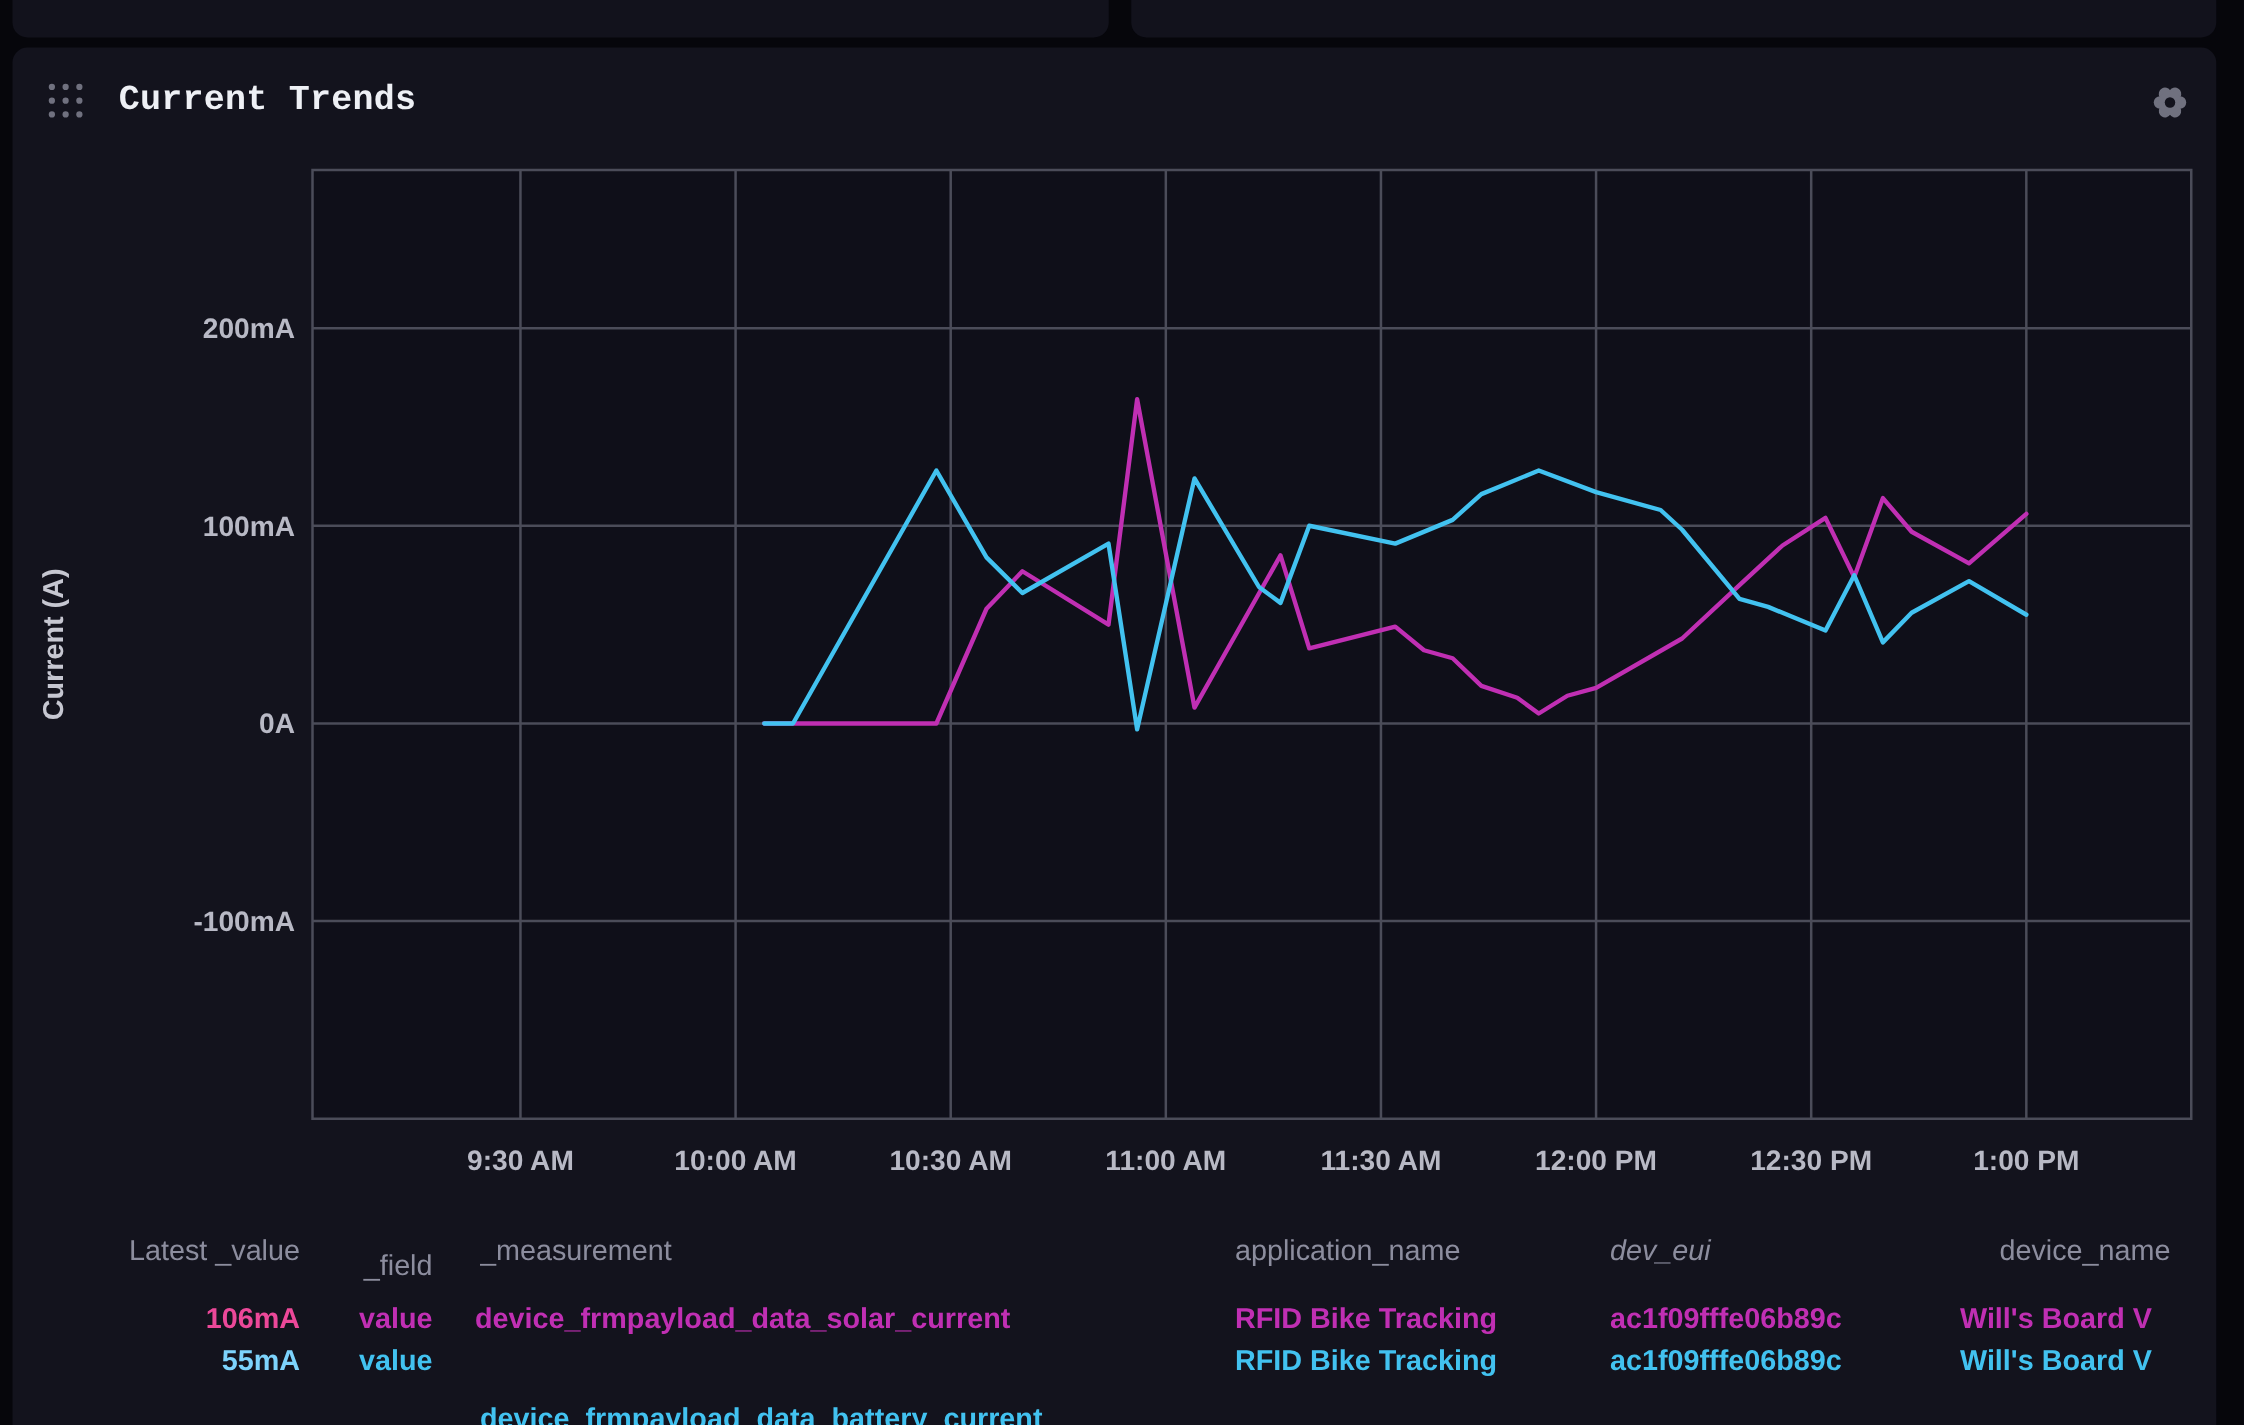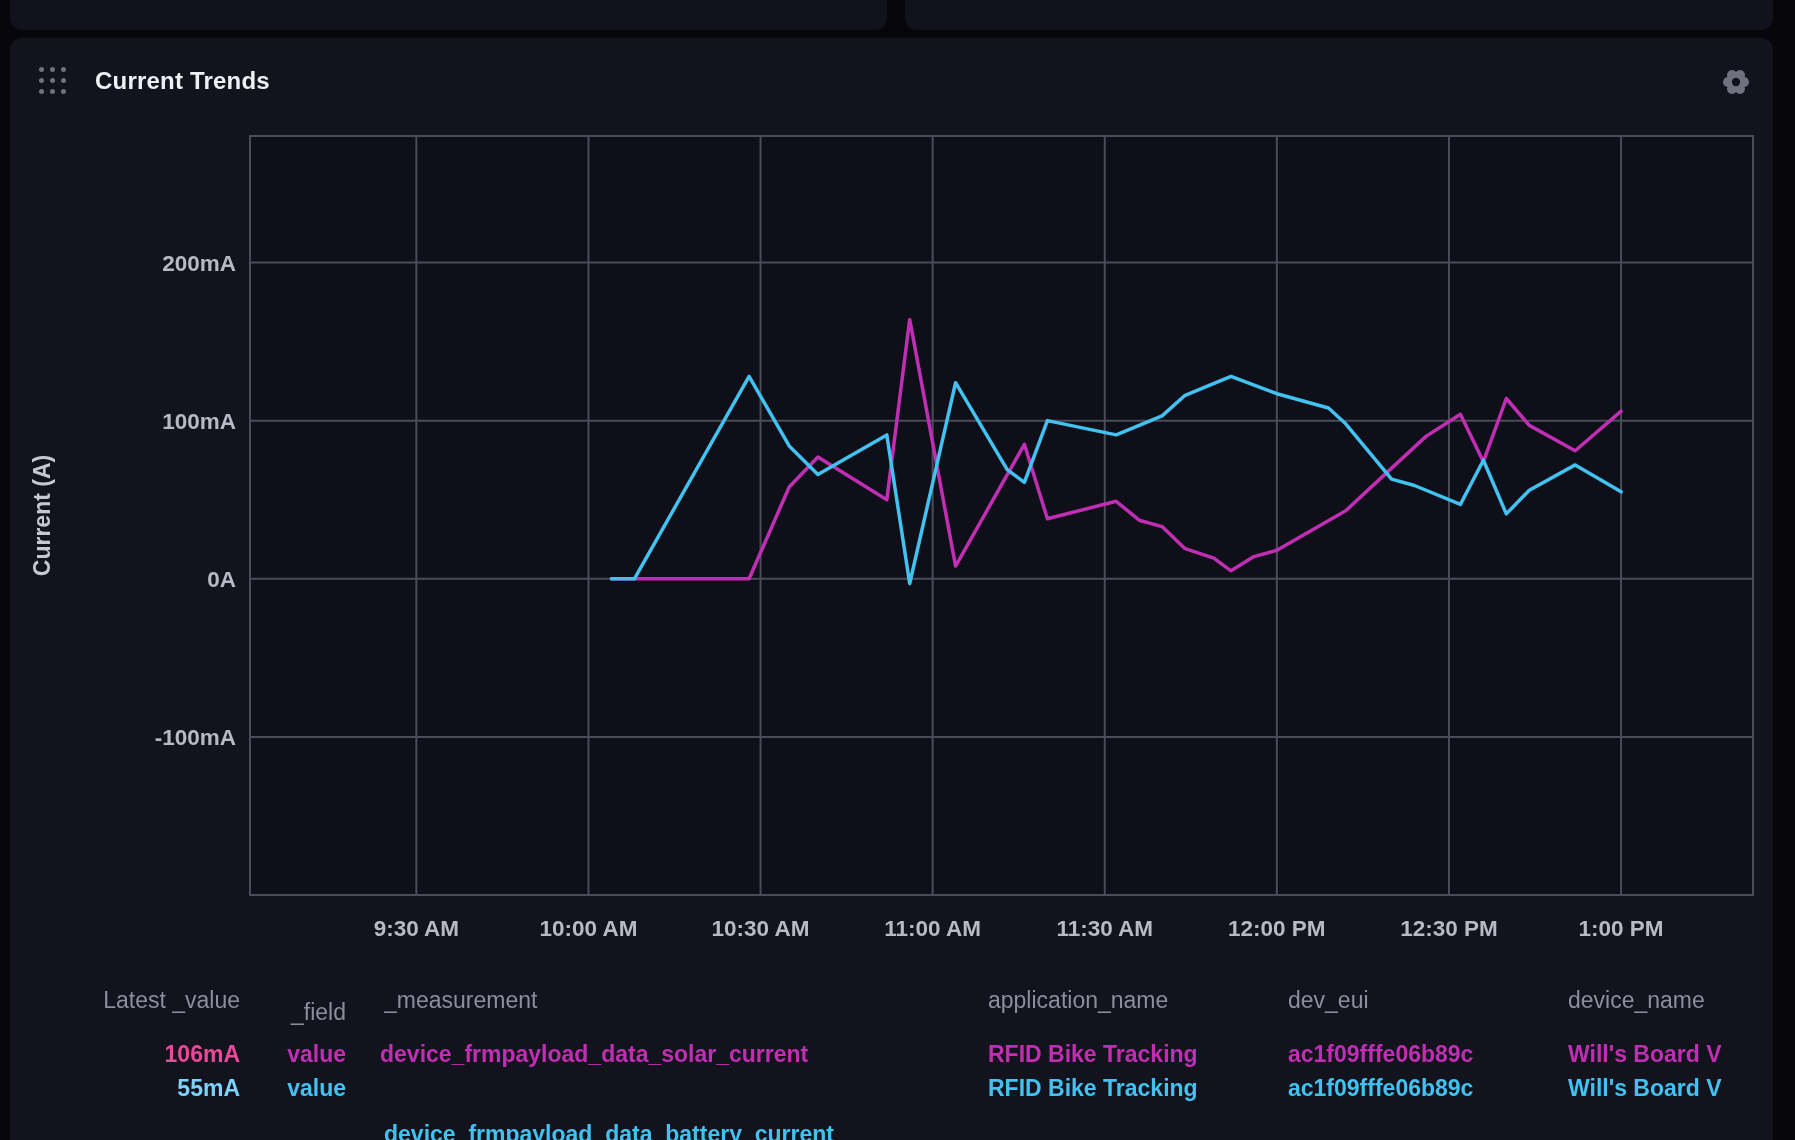--- a/index.html
+++ b/index.html
@@ -21,21 +21,21 @@
   }
   .panel-header{position:absolute;left:0;top:0;width:100%;height:86px;}
   .drag-handle{
     position:absolute;left:29px;top:29px;width:30px;height:30px;
     display:grid;grid-template-columns:repeat(3,5px);grid-template-rows:repeat(3,5px);
     gap:6px;cursor:grab;
   }
   .drag-handle i{width:5px;height:5px;border-radius:50%;background:#70717f;display:block;}
   .panel-title{
     position:absolute;left:85px;top:29px;line-height:28px;
-    color:#eef0f5;font-size:24px;font-weight:bold;letter-spacing:.2px;
+    color:#eef0f5;font-size:28px;font-weight:bold;letter-spacing:.2px;font-family:Liberation Mono, monospace;
   }
   .gear-btn{position:absolute;left:1710px;top:28px;width:32px;height:32px;cursor:pointer;}
   #chart-svg{position:absolute;left:0;top:0;}
   #chart-svg text{font-family:"Liberation Sans", sans-serif;}
   .legend{position:absolute;left:0;top:946px;width:1763px;}
   .legend-row{position:absolute;left:0;height:32px;width:1763px;}
   .legend-cell{
     position:absolute;top:0;height:32px;line-height:32px;
     font-size:23px;white-space:nowrap;overflow:hidden;
   }
@@ -107,22 +107,22 @@
         <polyline points="601.4,540.8 739.1,540.8 779.2,449.0 807.9,419.0 876.8,461.7 899.7,281.4 945.6,528.1 1014.4,406.3 1037.4,480.7 1106.2,463.3 1129.2,482.2 1152.1,488.6 1175.1,510.7 1203.8,520.2 1221.0,532.8 1243.9,518.6 1266.9,512.3 1335.7,472.8 1381.6,430.1 1416.0,398.4 1450.4,376.3 1473.4,423.7 1496.3,360.5 1519.3,387.4 1565.2,412.7 1611.1,373.1" fill="none" stroke="#c02fb3" stroke-width="3.5" stroke-linejoin="round" stroke-linecap="round"></polyline>
         <polyline points="601.4,540.8 624.4,540.8 739.1,338.4 779.2,407.9 807.9,436.4 876.8,396.9 899.7,545.5 945.6,344.7 997.2,431.6 1014.4,444.3 1037.4,382.6 1106.2,396.9 1152.1,377.9 1175.1,357.3 1221.0,338.4 1266.9,355.7 1318.5,370.0 1335.7,385.8 1381.6,441.1 1404.5,447.5 1450.4,466.4 1473.4,422.2 1496.3,475.9 1519.3,452.2 1565.2,426.9 1611.1,453.8" fill="none" stroke="#42c2f0" stroke-width="3.5" stroke-linejoin="round" stroke-linecap="round"></polyline>
       </svg>
 
     <div class="legend">
         <div class="legend-row" style="top: 0px; padding-left: 12px;">
           <span class="legend-cell hdr" style="left: 40px; width: 190px; text-align: right;">Latest _value</span>
           <span class="legend-cell hdr" style="left: 250px; width: 86px; text-align: right; margin-top: 12px;">_field</span>
           <span class="legend-cell hdr" style="left: 374px; width: 590px; text-align: left;">_measurement</span>
           <span class="legend-cell hdr" style="left: 978px; width: 280px; text-align: left;">application_name</span>
-          <span class="legend-cell hdr" style="left: 1278px; width: 260px; text-align: left;">dev_eui</span>
-          <span class="legend-cell hdr" style="left: 1558px; width: 200px; text-align: left;">device_name</span>
+          <span class="legend-cell hdr" style="left: 1278px; width: 260px; text-align: left; font-style: italic;">dev_eui</span>
+          <span class="legend-cell hdr" style="left: 1558px; width: 200px; text-align: center;">device_name</span>
         </div>
         <div class="legend-row" style="top: 54px;">
           <span class="legend-cell val" style="left: 40px; width: 190px; text-align: right; color: #ec4899;">106mA</span>
           <span class="legend-cell val" style="left: 250px; width: 86px; text-align: right; color: rgb(192, 47, 179);">value</span>
           <span class="legend-cell val" style="left: 370px; width: 590px; text-align: left; color: rgb(192, 47, 179);">device_frmpayload_data_solar_current</span>
           <span class="legend-cell val" style="left: 978px; width: 280px; text-align: left; color: rgb(192, 47, 179);">RFID Bike Tracking</span>
           <span class="legend-cell val" style="left: 1278px; width: 260px; text-align: left; color: rgb(192, 47, 179);">ac1f09fffe06b89c</span>
           <span class="legend-cell val" style="left: 1558px; width: 200px; text-align: left; color: rgb(192, 47, 179);">Will's Board V</span>
         </div>
         <div class="legend-row" style="top: 88px;">

